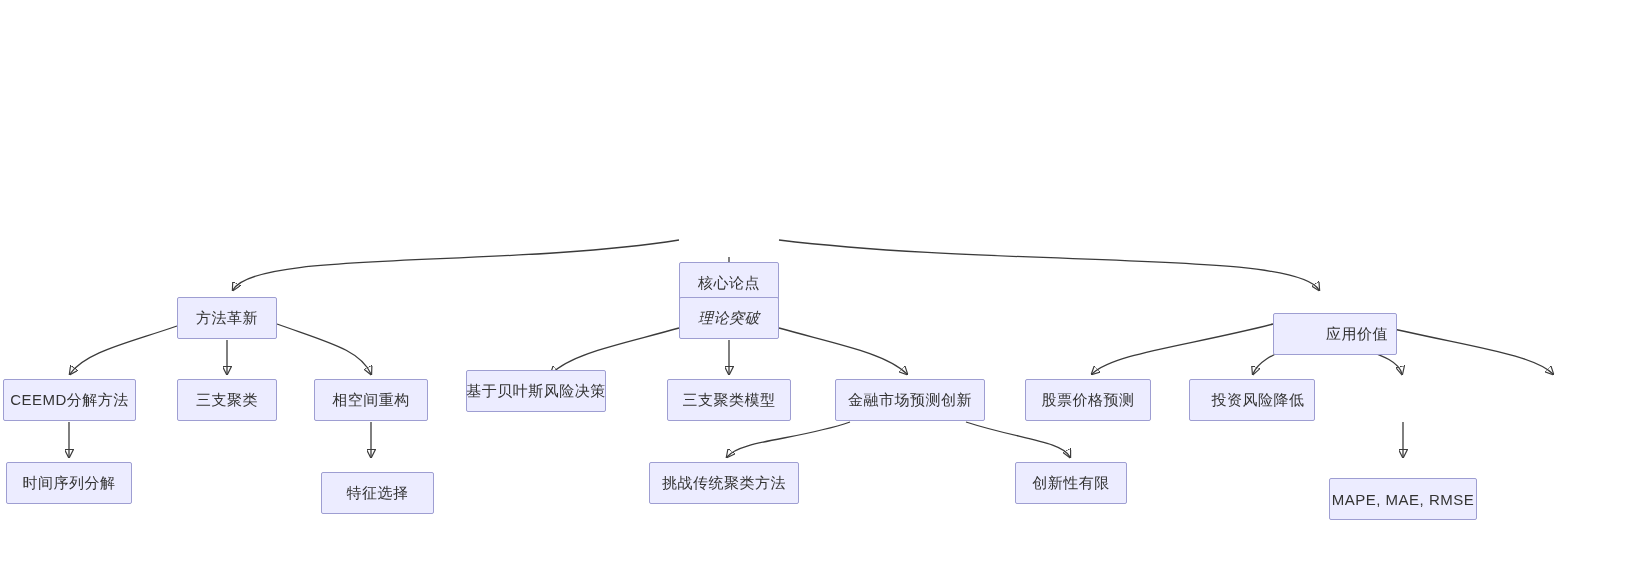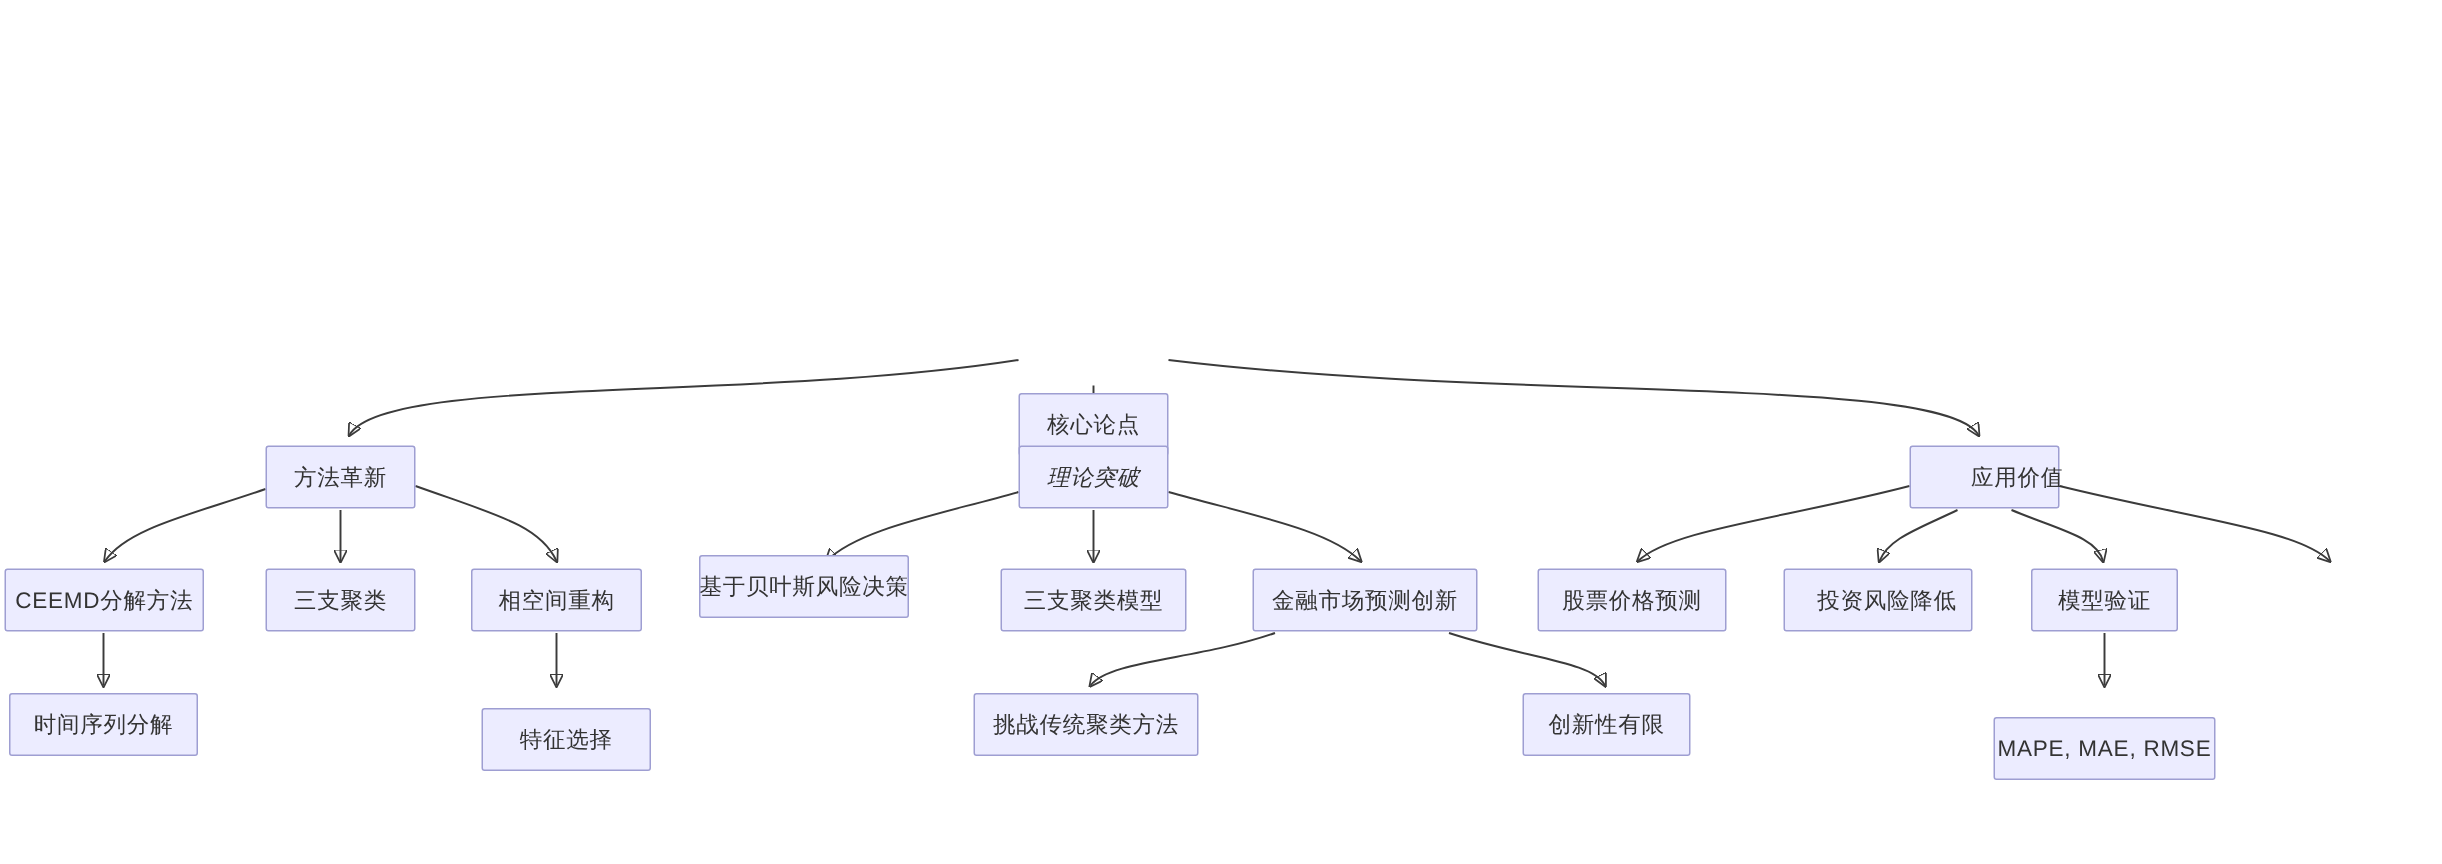--- a/index.html
+++ b/index.html
@@ -72,31 +72,30 @@
     <path d="M 1305 340 C 1278 353, 1259 359, 1253 374" marker-end="url(#arrow)"></path>
     <path d="M 1341 340 C 1372 353, 1398 358, 1402 374" marker-end="url(#arrow)"></path>
     <path d="M 1373 324 C 1462 346, 1532 353, 1553 374" marker-end="url(#arrow)"></path>
     <path d="M 1403 422 L 1403 457" marker-end="url(#arrow)"></path>
   </svg>
 
   <div class="node" style="left:679px; top:214px; width:100px;margin-top:48px;">核心论点</div>
 
   <div class="node" style="left:177px; top:297px; width:100px;">方法革新</div>
   <div class="node" style="left:679px; top:297px; width:100px;font-style:italic;">理论突破</div>
-  <div class="node" style="left:1273px; top:297px; width:100px;padding-left:44px;">应用价值</div>
+  <div class="node" style="left:1273px; top:313px; width:124px;padding-left:44px;">应用价值</div>
 
   <div class="node" style="left:3px; top:379px; width:133px;">CEEMD分解方法</div>
   <div class="node" style="left:177px; top:379px; width:100px;">三支聚类</div>
   <div class="node" style="left:314px; top:379px; width:114px;">相空间重构</div>
   <div class="node" style="left:466px; top:370px; width:140px;">基于贝叶斯风险决策</div>
   <div class="node" style="left:667px; top:379px; width:124px;">三支聚类模型</div>
   <div class="node" style="left:835px; top:379px; width:150px;">金融市场预测创新</div>
   <div class="node" style="left:1025px; top:379px; width:126px;">股票价格预测</div>
   <div class="node" style="left:1189px; top:379px; width:126px;padding-left:12px;">投资风险降低</div>
-  <div class="node" style="left:1354px; top:379px; width:98px;">模型验证</div>
 
   <div class="node" style="left:6px; top:462px; width:126px;">时间序列分解</div>
   <div class="node" style="left:321px; top:472px; width:113px;">特征选择</div>
   <div class="node" style="left:649px; top:462px; width:150px;">挑战传统聚类方法</div>
   <div class="node" style="left:1015px; top:462px; width:112px;">创新性有限</div>
   <div class="node" style="left:1329px; top:462px; width:148px;margin-top:16px;">MAPE, MAE, RMSE</div>
 
 </div>
 
 </body></html>

